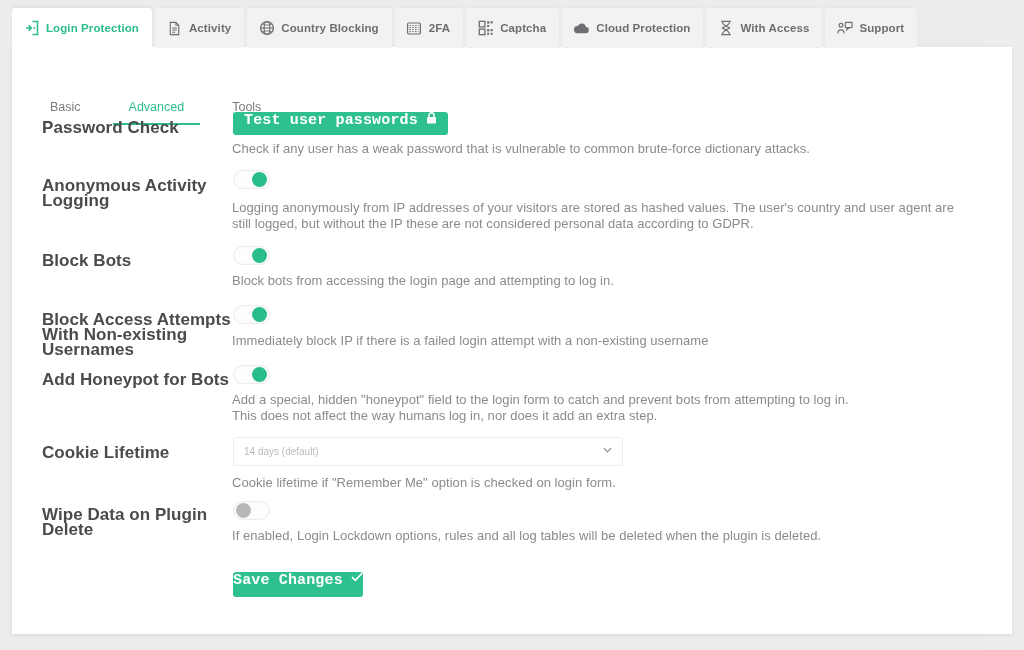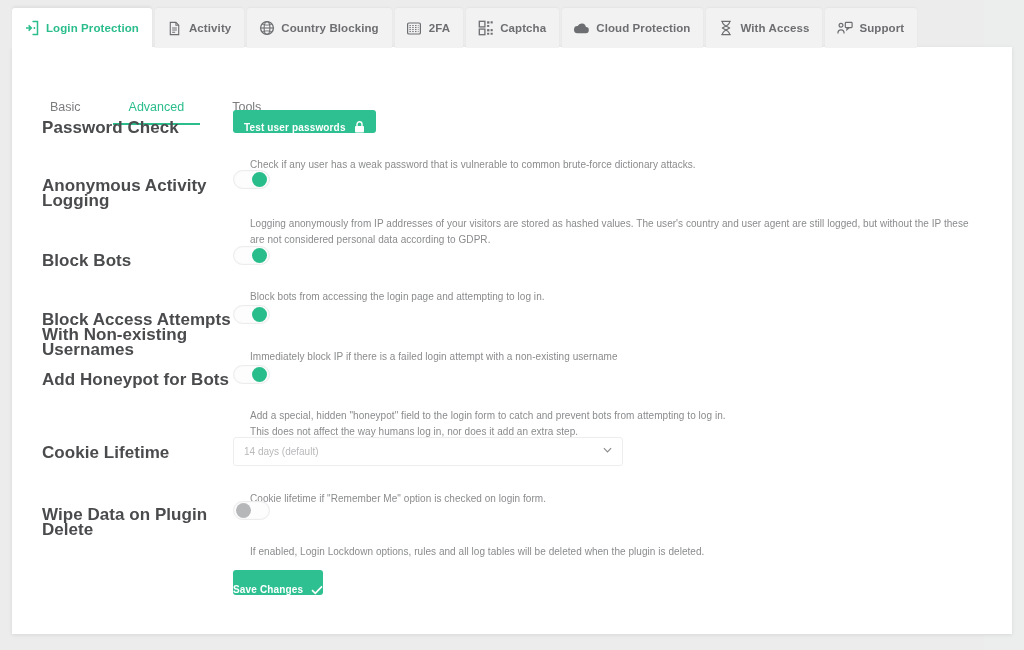--- a/index.html
+++ b/index.html
@@ -111,39 +111,38 @@
     width: 190px;
     font-size: 17px;
     font-weight: bold;
     color: #4a4b4d;
     line-height: 15px;
     letter-spacing: .05px;
   }
   .ctrl { position: absolute; left: 221px; }
   .desc {
     position: absolute;
-    left: 238px;
-    font-size: 10px;
+    left: 220px;
+    font-size: 13px;
     color: #8a8b8d;
     line-height: 16px;
     letter-spacing: .05px;
-    margin-top: 16px;
   }
 
   
   .gbtn {
     display: inline-flex;
-    align-items: flex-end;
+    align-items: flex-start;
     gap: 8px;
     background: #2ec091;
     color: #ffffff;
     border: none;
     border-radius: 3px;
-    font-family: Liberation Sans, sans-serif;
-    font-size: 10px;
+    font-family: Liberation Mono, monospace;
+    font-size: 15px;
     font-weight: bold;
     letter-spacing: .15px;
     padding: 0 11px;
     height: 23px;
     cursor: pointer;
     white-space: nowrap;
   }
   .gbtn.save { height: 25px; padding: 0 0; }
   .gbtn svg { display: block; }
 

